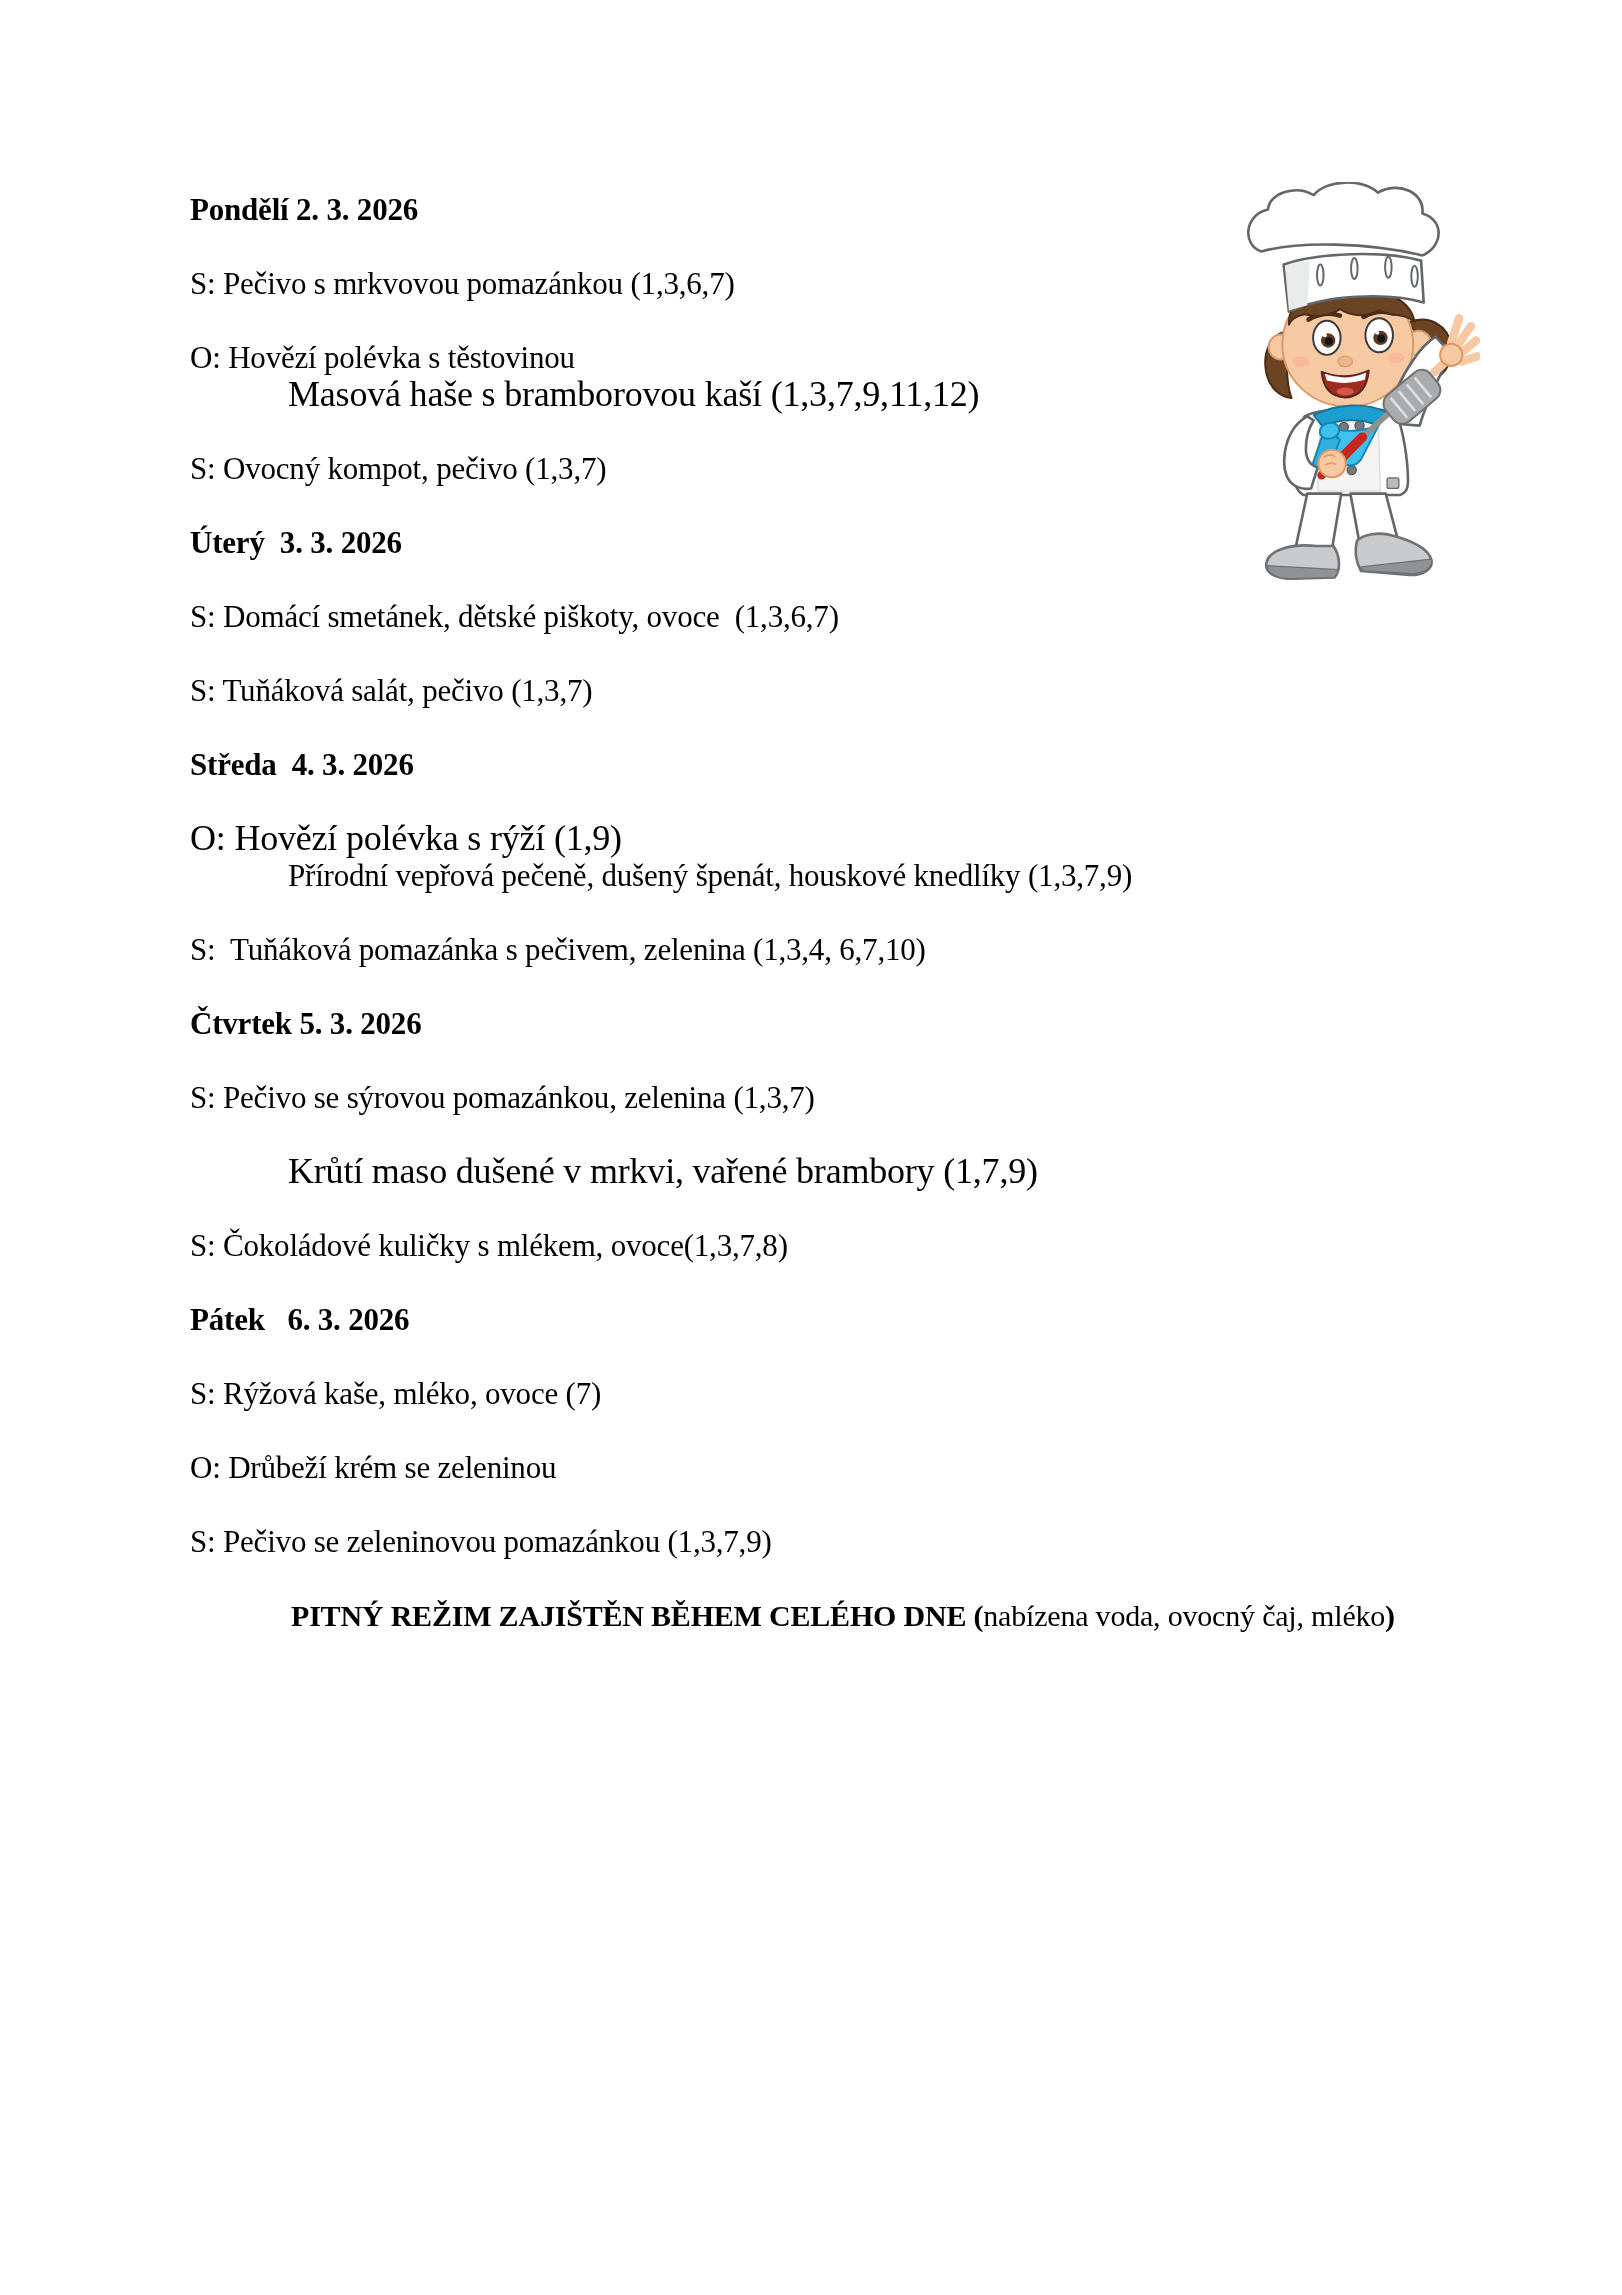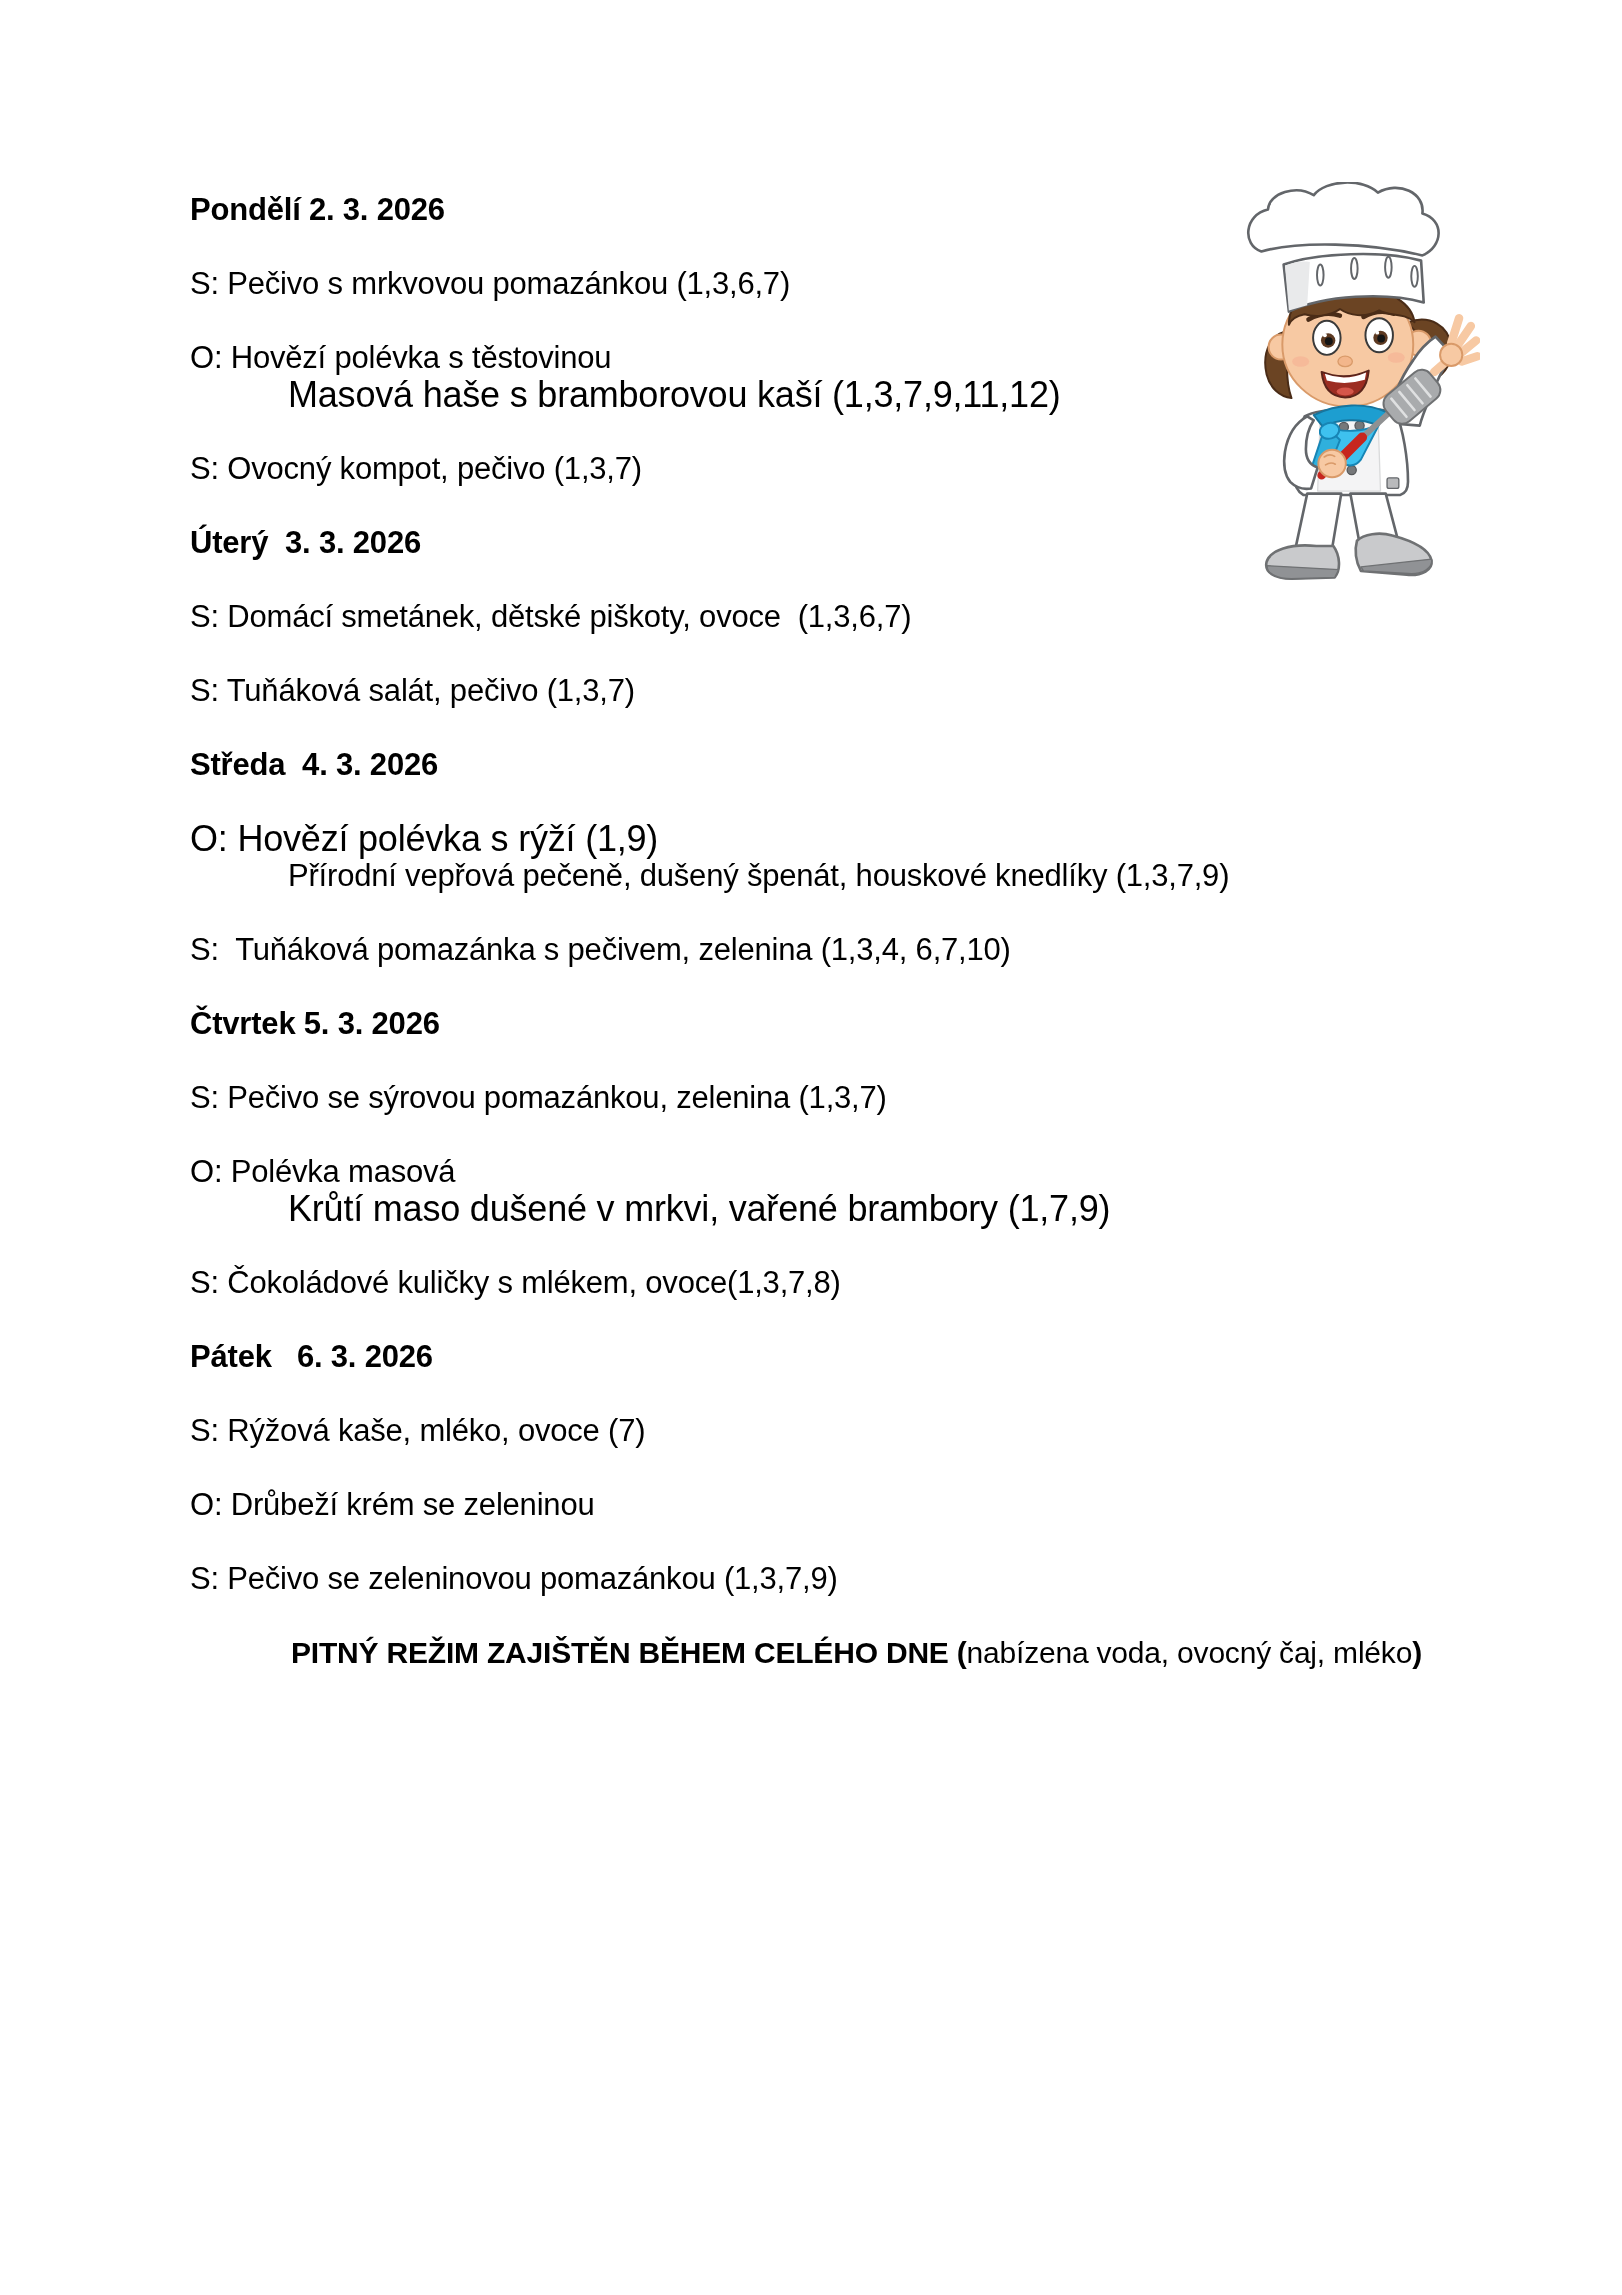--- a/index.html
+++ b/index.html
@@ -2,21 +2,21 @@
 <html style="font-size:10.5px"><head>
 <meta charset="utf-8">
 <style>
   html,body{margin:0;padding:0;background:#ffffff;}
   .page{
     position:relative;
     width:1623px;
     height:2295px;
     background:#ffffff;
     overflow:hidden;
-    font-family:Liberation Sans, sans-serif;
+    font-family:Liberation Serif, serif;
     color:#000000;
   }
   .content{
     position:absolute;
     left:190px;
     top:191px;
     right:26px;
   }
   .day-title{
     font-size:31px;
@@ -91,21 +91,20 @@
           <p class="para">
             <span class="line">S:&nbsp; Tuňáková pomazánka s pečivem, zelenina (1,3,4, 6,7,10)</span>
           </p>
         </section>
         <section class="day">
           <h2 class="day-title">Čtvrtek 5. 3. 2026</h2>
           <p class="para">
             <span class="line">S: Pečivo se sýrovou pomazánkou, zelenina (1,3,7)</span>
           </p>
           <p class="para">
-            <span class="line">O: Polévka masová</span>
             <span class="line small indent">Krůtí maso dušené v mrkvi, vařené brambory (1,7,9)</span>
           </p>
           <p class="para">
             <span class="line">S: Čokoládové kuličky s mlékem, ovoce(1,3,7,8)</span>
           </p>
         </section>
         <section class="day">
           <h2 class="day-title">Pátek&nbsp;&nbsp; 6. 3. 2026</h2>
           <p class="para">
             <span class="line">S: Rýžová kaše, mléko, ovoce (7)</span>

